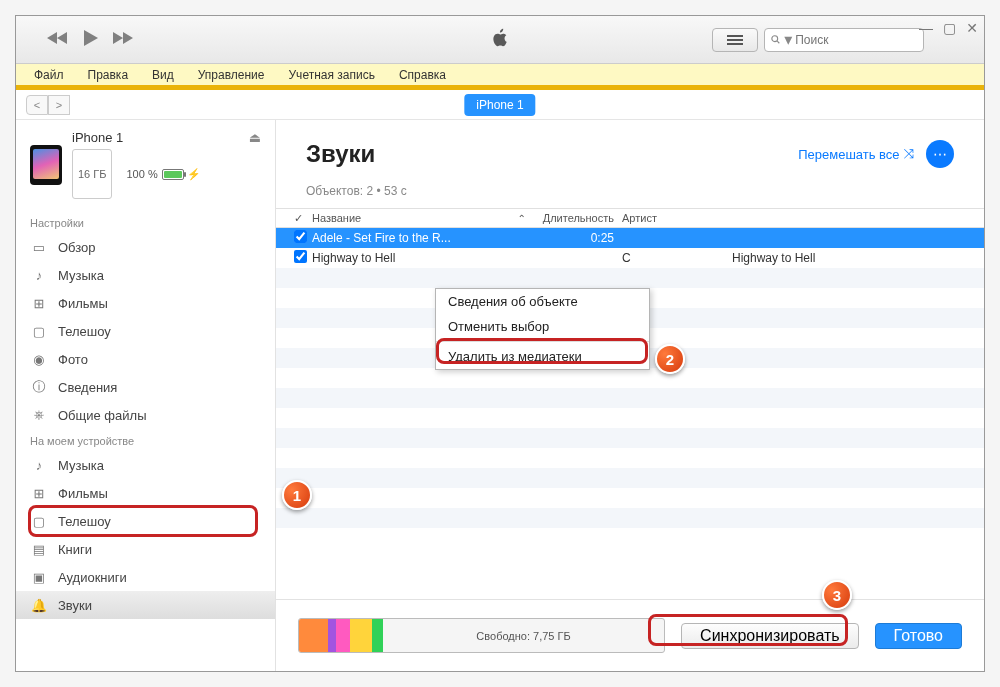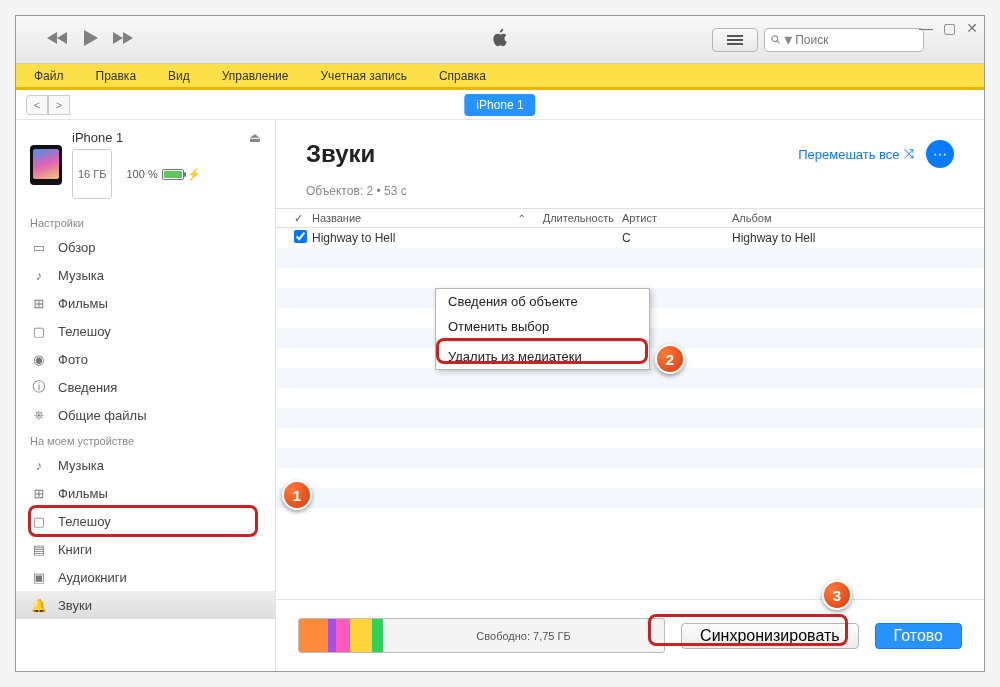--- a/index.html
+++ b/index.html
@@ -7,21 +7,21 @@
 .frame { position: absolute; left: 15px; top: 15px; right: 15px; bottom: 15px; background: #fff; border: 1px solid #999; display: flex; flex-direction: column; }
 .titlebar { height: 48px; background: linear-gradient(#f8f8f8,#e8e8e8); border-bottom: 1px solid #ccc; display: flex; align-items: center; position: relative; }
 .play-controls { display: flex; align-items: center; gap: 14px; margin-left: 30px; }
 .pc { color: #808080; cursor: pointer; }
 .apple-logo { position: absolute; left: 50%; transform: translateX(-50%); color: #595959; }
 .tb-right { position: absolute; right: 60px; display: flex; align-items: center; gap: 6px; }
 .tb-btn { width: 46px; height: 24px; background: linear-gradient(#fafafa,#e8e8e8); border: 1px solid #b5b5b5; border-radius: 4px; display: flex; align-items: center; justify-content: center; color: #555; }
 .search-box { width: 160px; height: 24px; background: #fff; border: 1px solid #b5b5b5; border-radius: 4px; display: flex; align-items: center; padding: 0 6px; }
 .search-box input { border: none; outline: none; font-size: 12px; width: 100%; }
 .win-controls { position: absolute; right: 6px; top: 4px; display: flex; gap: 10px; color: #777; font-size: 14px; }
-.menu { height: 26px; background: #fde047; border-bottom: 3px solid #eab308; display: flex; align-items: center; padding-left: 10px; gap: 16px; font-size: 12px; color: #333; }
+.menu { height: 26px; background: #fef9c3; border-bottom: 5px solid #eab308; display: flex; align-items: center; padding-left: 10px; gap: 8px; font-size: 12px; color: #333; }
 .menu span { padding: 4px 8px; cursor: pointer; }
 .subbar { height: 30px; background: #fff; border-bottom: 1px solid #e5e5e5; display: flex; align-items: center; padding-left: 10px; position: relative; }
 .nav-btn { width: 22px; height: 20px; border: 1px solid #ccc; background: #f8f8f8; margin-right: 0; color: #888; font-size: 11px; display: flex; align-items: center; justify-content: center; }
 .nav-btn:first-child { border-radius: 4px 0 0 4px; }
 .nav-btn:last-of-type { border-radius: 0 4px 4px 0; border-left: none; }
 .device-tab { position: absolute; left: 50%; transform: translateX(-50%); background: #2693ff; color: #fff; font-size: 12px; padding: 4px 12px; border-radius: 4px; }
 .main { flex: 1; display: flex; overflow: hidden; }
 .sidebar { width: 260px; background: #fff; border-right: 1px solid #e2e2e2; font-size: 13px; color: #333; overflow-y: auto; }
 .device-info { display: flex; align-items: center; padding: 10px 14px 12px; gap: 10px; }
 .phone-thumb { width: 32px; height: 40px; background: #111; border-radius: 4px; position: relative; flex-shrink: 0; }
@@ -224,23 +224,29 @@
         </div>
       </div>
       <div class="table-head">
         <span class="th-check">✓</span>
         <span class="th-name">
             <span>Название</span>
             <span class="th-sort">⌃</span>
           </span>
         <span class="th-dur">Длительность</span>
         <span class="th-artist">Артист</span>
-        <span class="th-album">Альбом</span>
       </div>
       <div class="table-body">
+        <div class="row sel">
+          <span class="r-check"><input type="checkbox" checked="" style=""></span>
+          <span class="r-name">Adele - Set Fire to the R...</span>
+          <span class="r-dur">0:25</span>
+          <span class="r-artist"></span>
+          <span class="r-album"></span>
+        </div>
         <div class="row">
           <span class="r-check"><input type="checkbox" checked="" style=""></span>
           <span class="r-name">Highway to Hell</span>
           <span class="r-dur"></span>
           <span class="r-artist">C</span>
           <span class="r-album">Highway to Hell</span>
         </div>
         <div class="stripe alt"></div>
           <div class="stripe"></div>
           <div class="stripe alt"></div>

